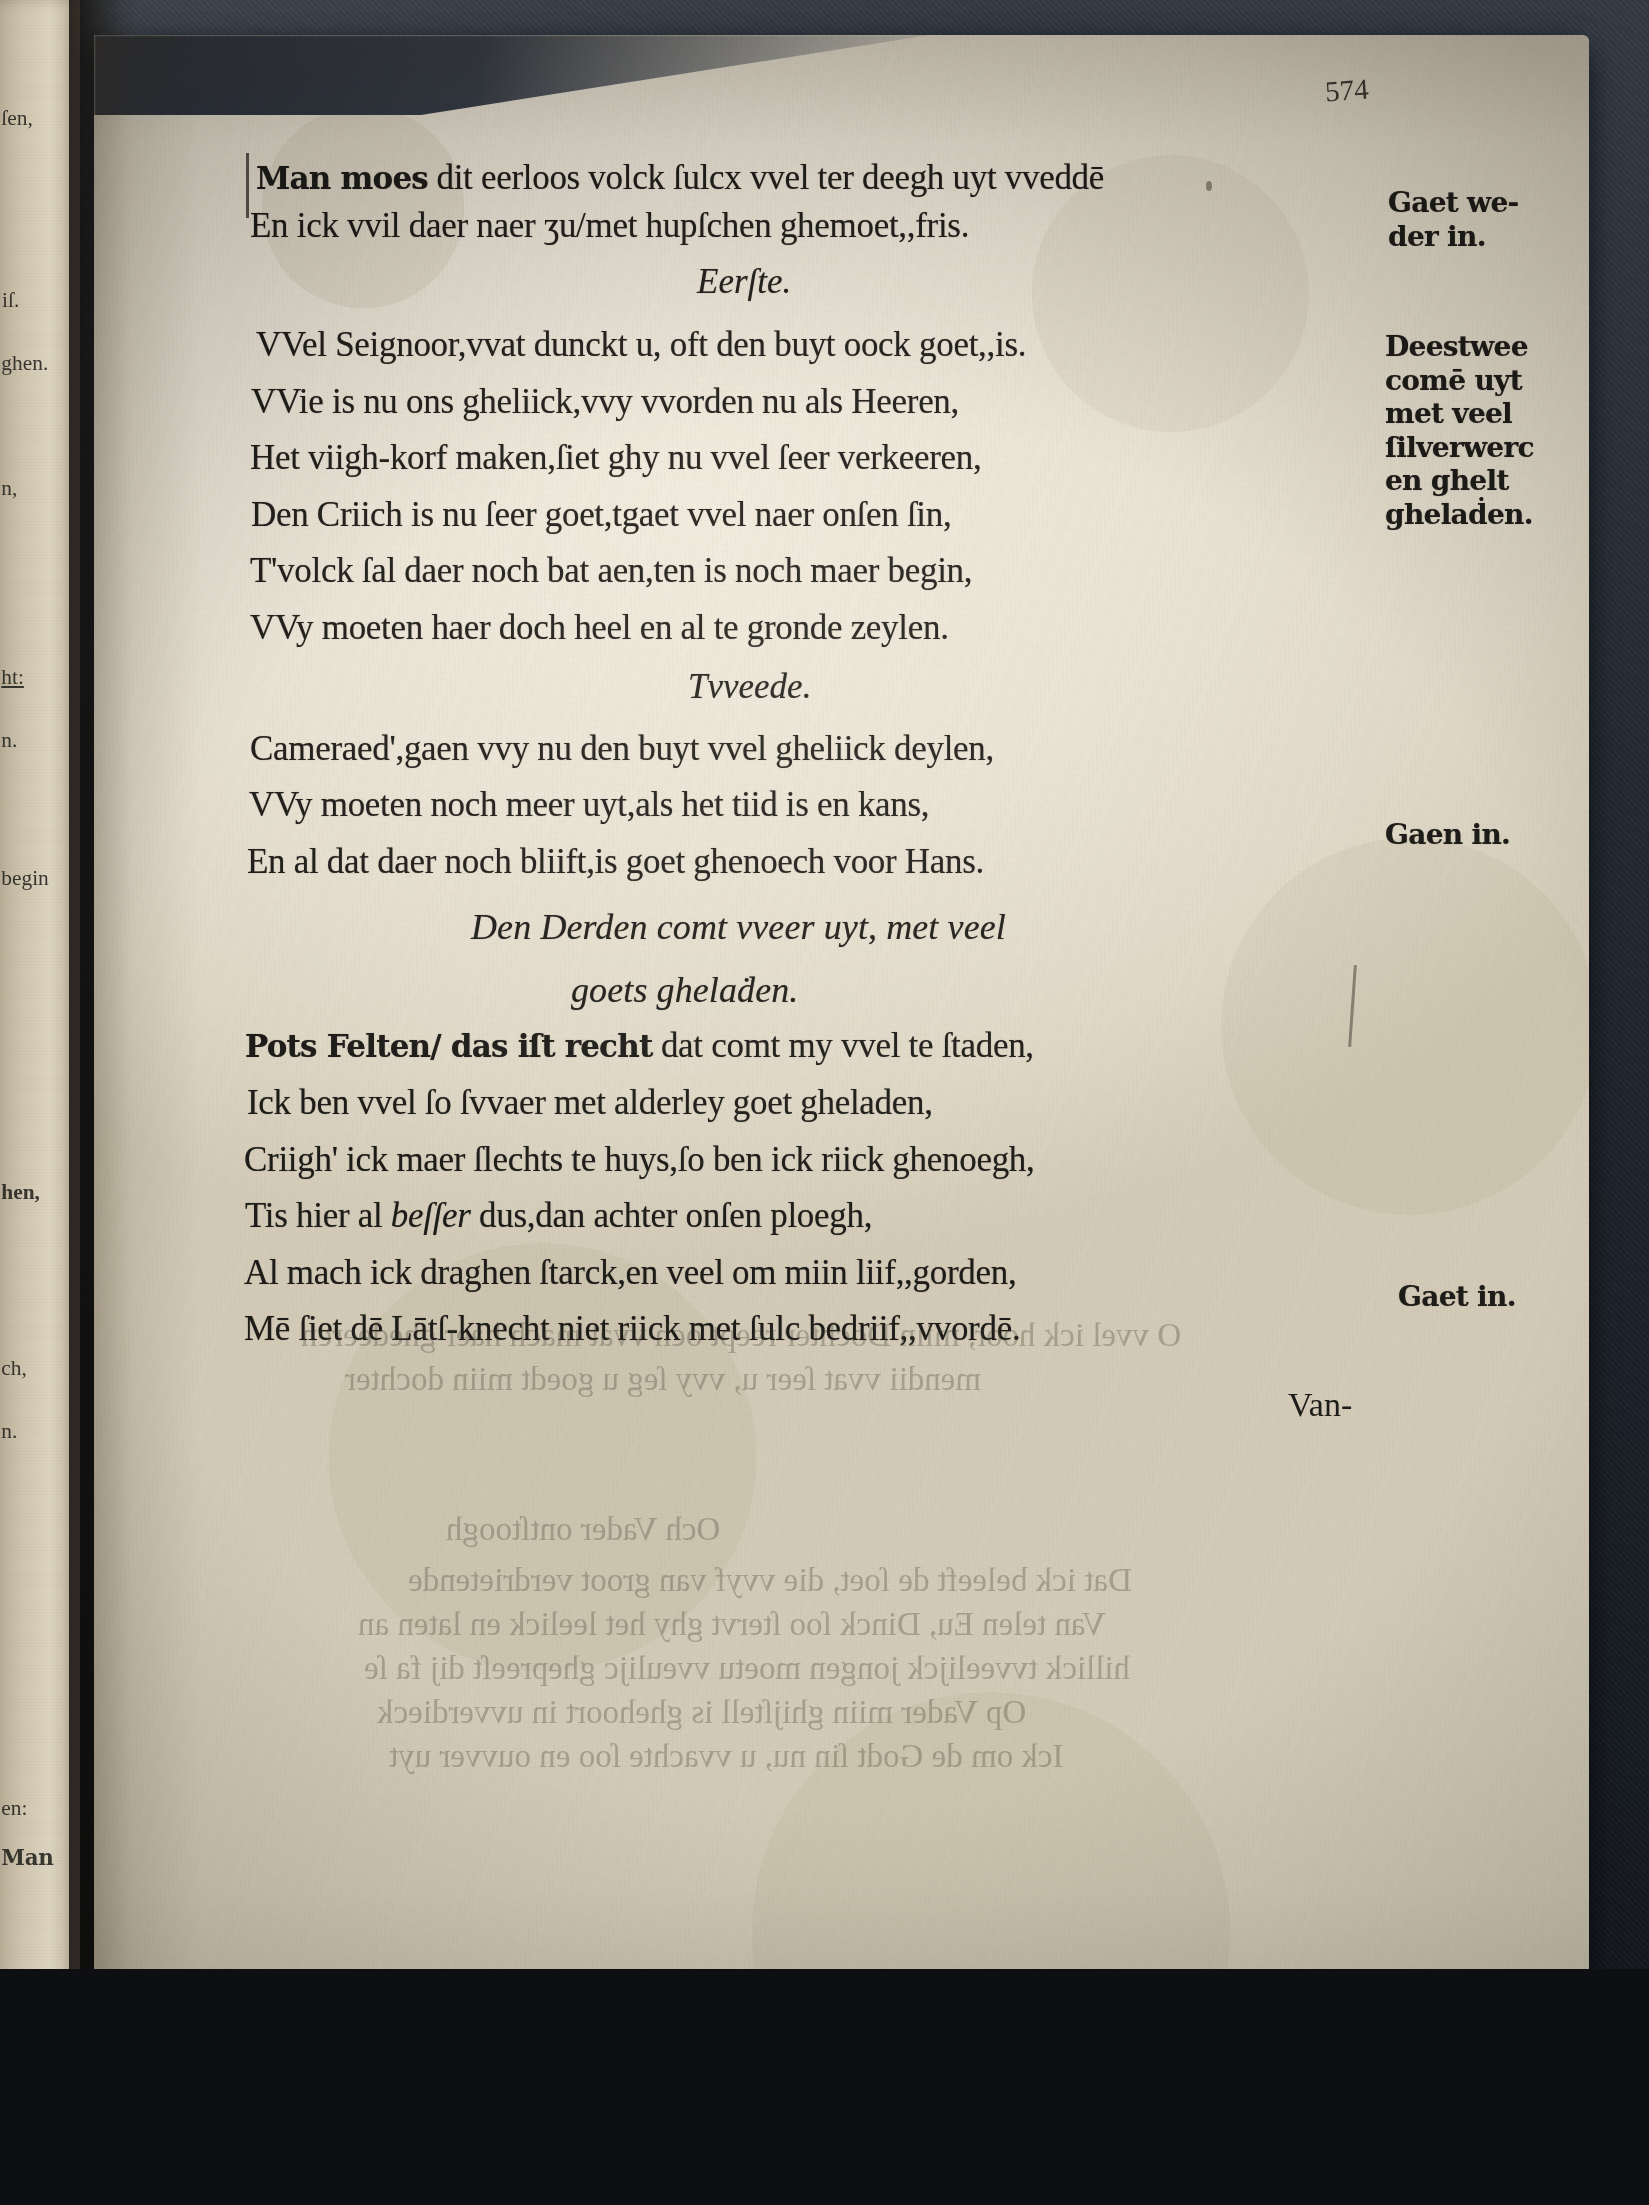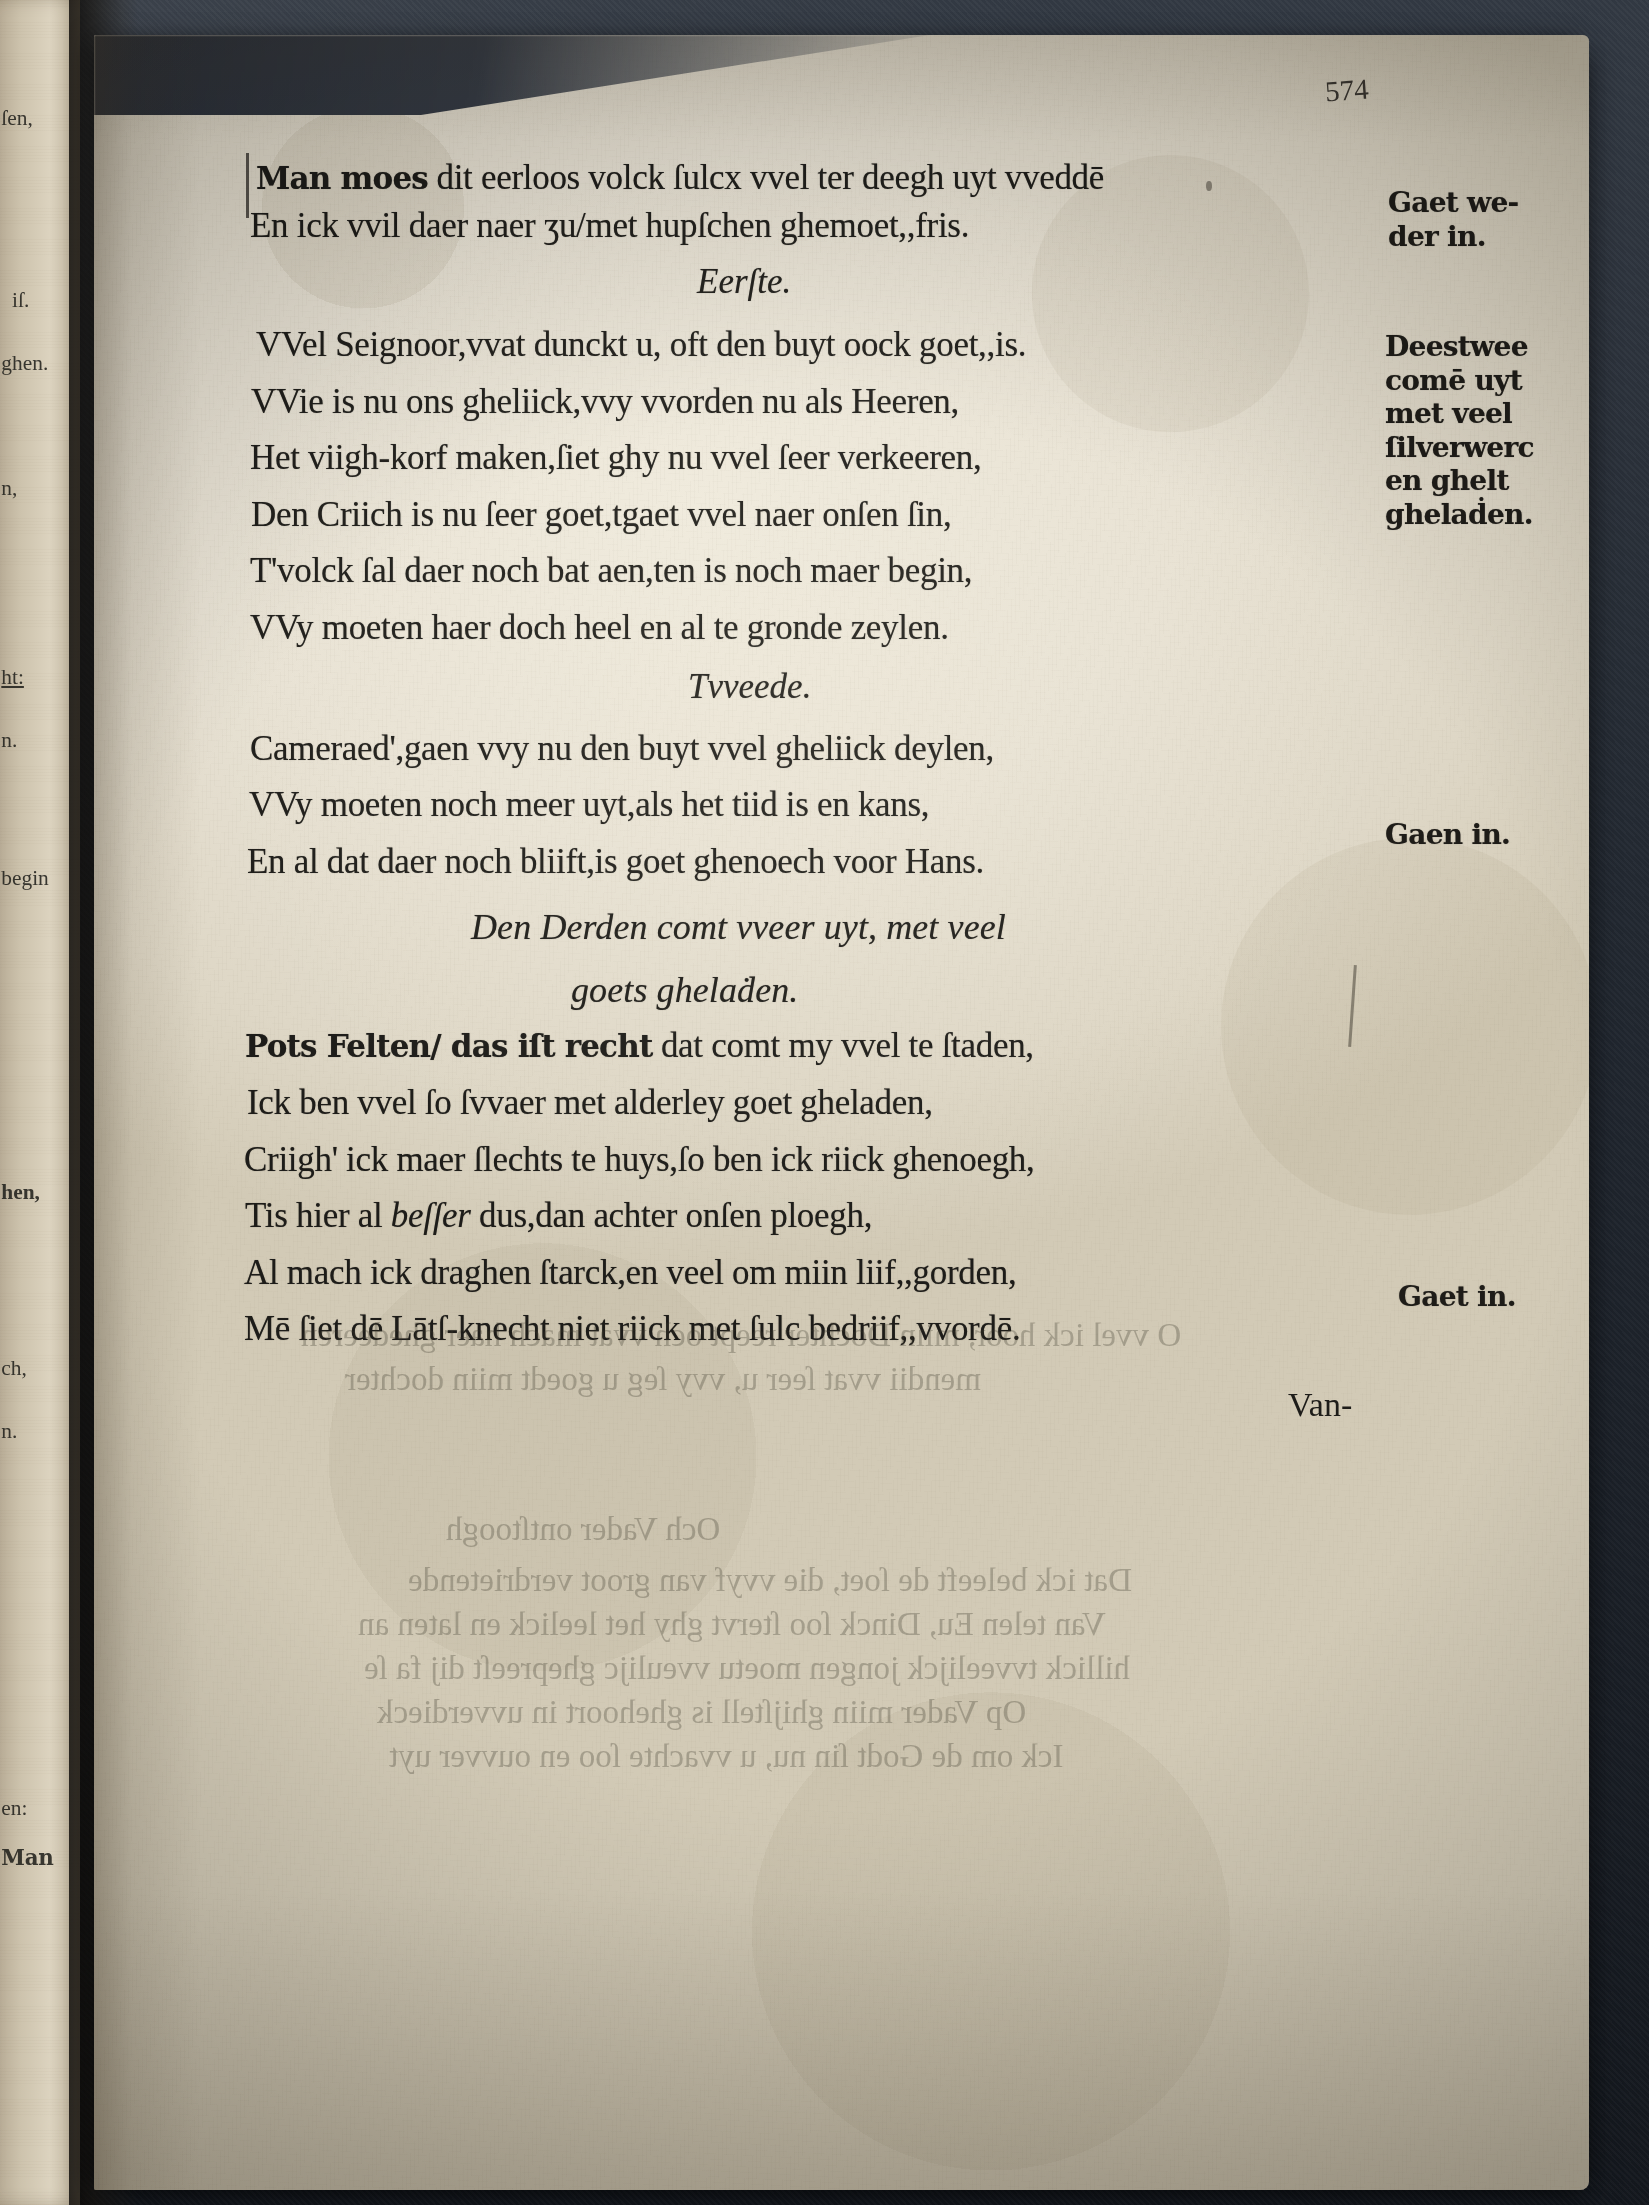--- a/index.html
+++ b/index.html
@@ -3,21 +3,21 @@
 <meta charset="utf-8">
 <style>
   html, body {
     margin: 0;
     padding: 0;
     background: #0d0f12;
   }
   #page {
     position: relative;
     width: 1650px;
-    height: 2205px;
+    height: 1969px;
     overflow: hidden;
     background:
       radial-gradient(ellipse 880px 565px at 52% 18%, #2c333c 0%, #1b2027 45%, #0d1015 100%);
     font-family: "Liberation Serif", serif;
   }
 
   
   .cloth {
     position: absolute;
     inset: 0;
@@ -207,21 +207,21 @@
 </head>
 <body>
 
 <div id="page">
 
   <div class="cloth"></div>
 
   <div class="left-page"></div>
   <div class="left-col" id="left-col">
       <div style="position: absolute; top: 107px; left: 1.3px;">ſen,</div>
-      <div style="position: absolute; top: 289px; left: 12px;">iſ.</div>
+      <div style="position: absolute; top: 289px; left: 2px;">iſ.</div>
       <div style="position: absolute; top: 352px; left: 1.3px; text-align: center;">ghen.</div>
       <div style="position: absolute; top: 477px; left: 1.3px;">n,</div>
       <div style="position: absolute; top: 666px; left: 1.3px; text-decoration: underline;">ht:</div>
       <div style="position: absolute; top: 729px; left: 1.3px;">n.</div>
       <div style="position: absolute; top: 867px; left: 1.3px;">begin</div>
       <div style="position: absolute; top: 1181px; left: 1.3px; font-weight: bold;">hen,</div>
       <div style="position: absolute; top: 1357px; left: 1.3px;">ch,</div>
       <div style="position: absolute; top: 1420px; left: 1.3px;">n.</div>
       <div style="position: absolute; top: 1797px; left: 1.3px;">en:</div>
       <div class="lc-goth" style="position: absolute; top: 1847px; left: 1.3px;">Man</div>

